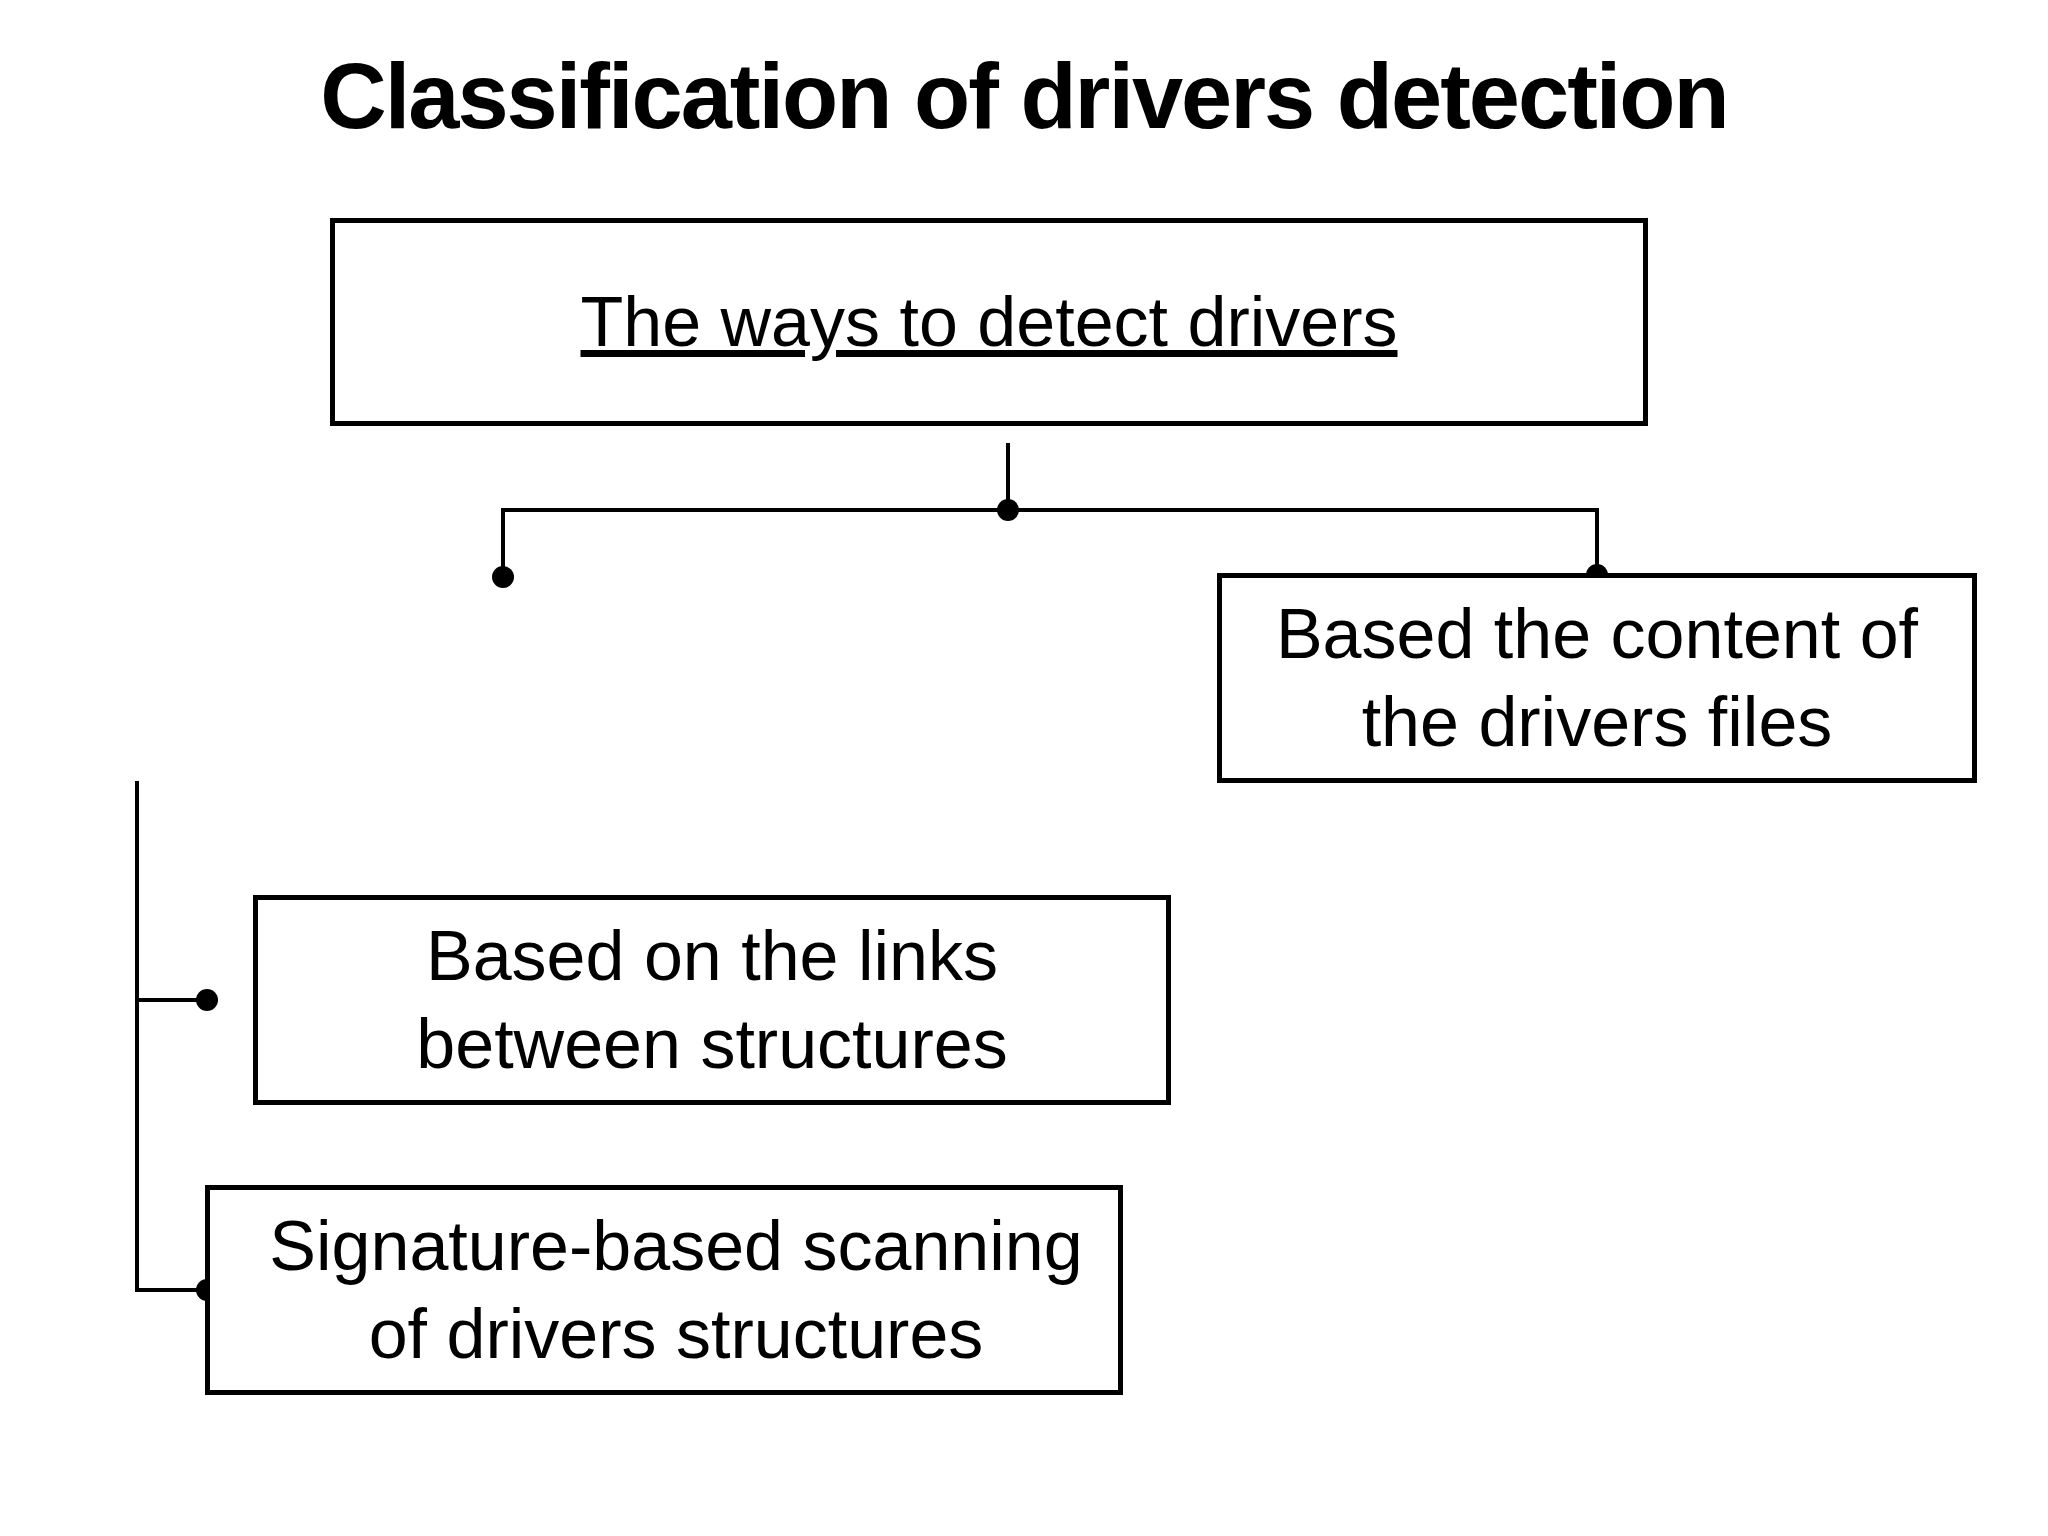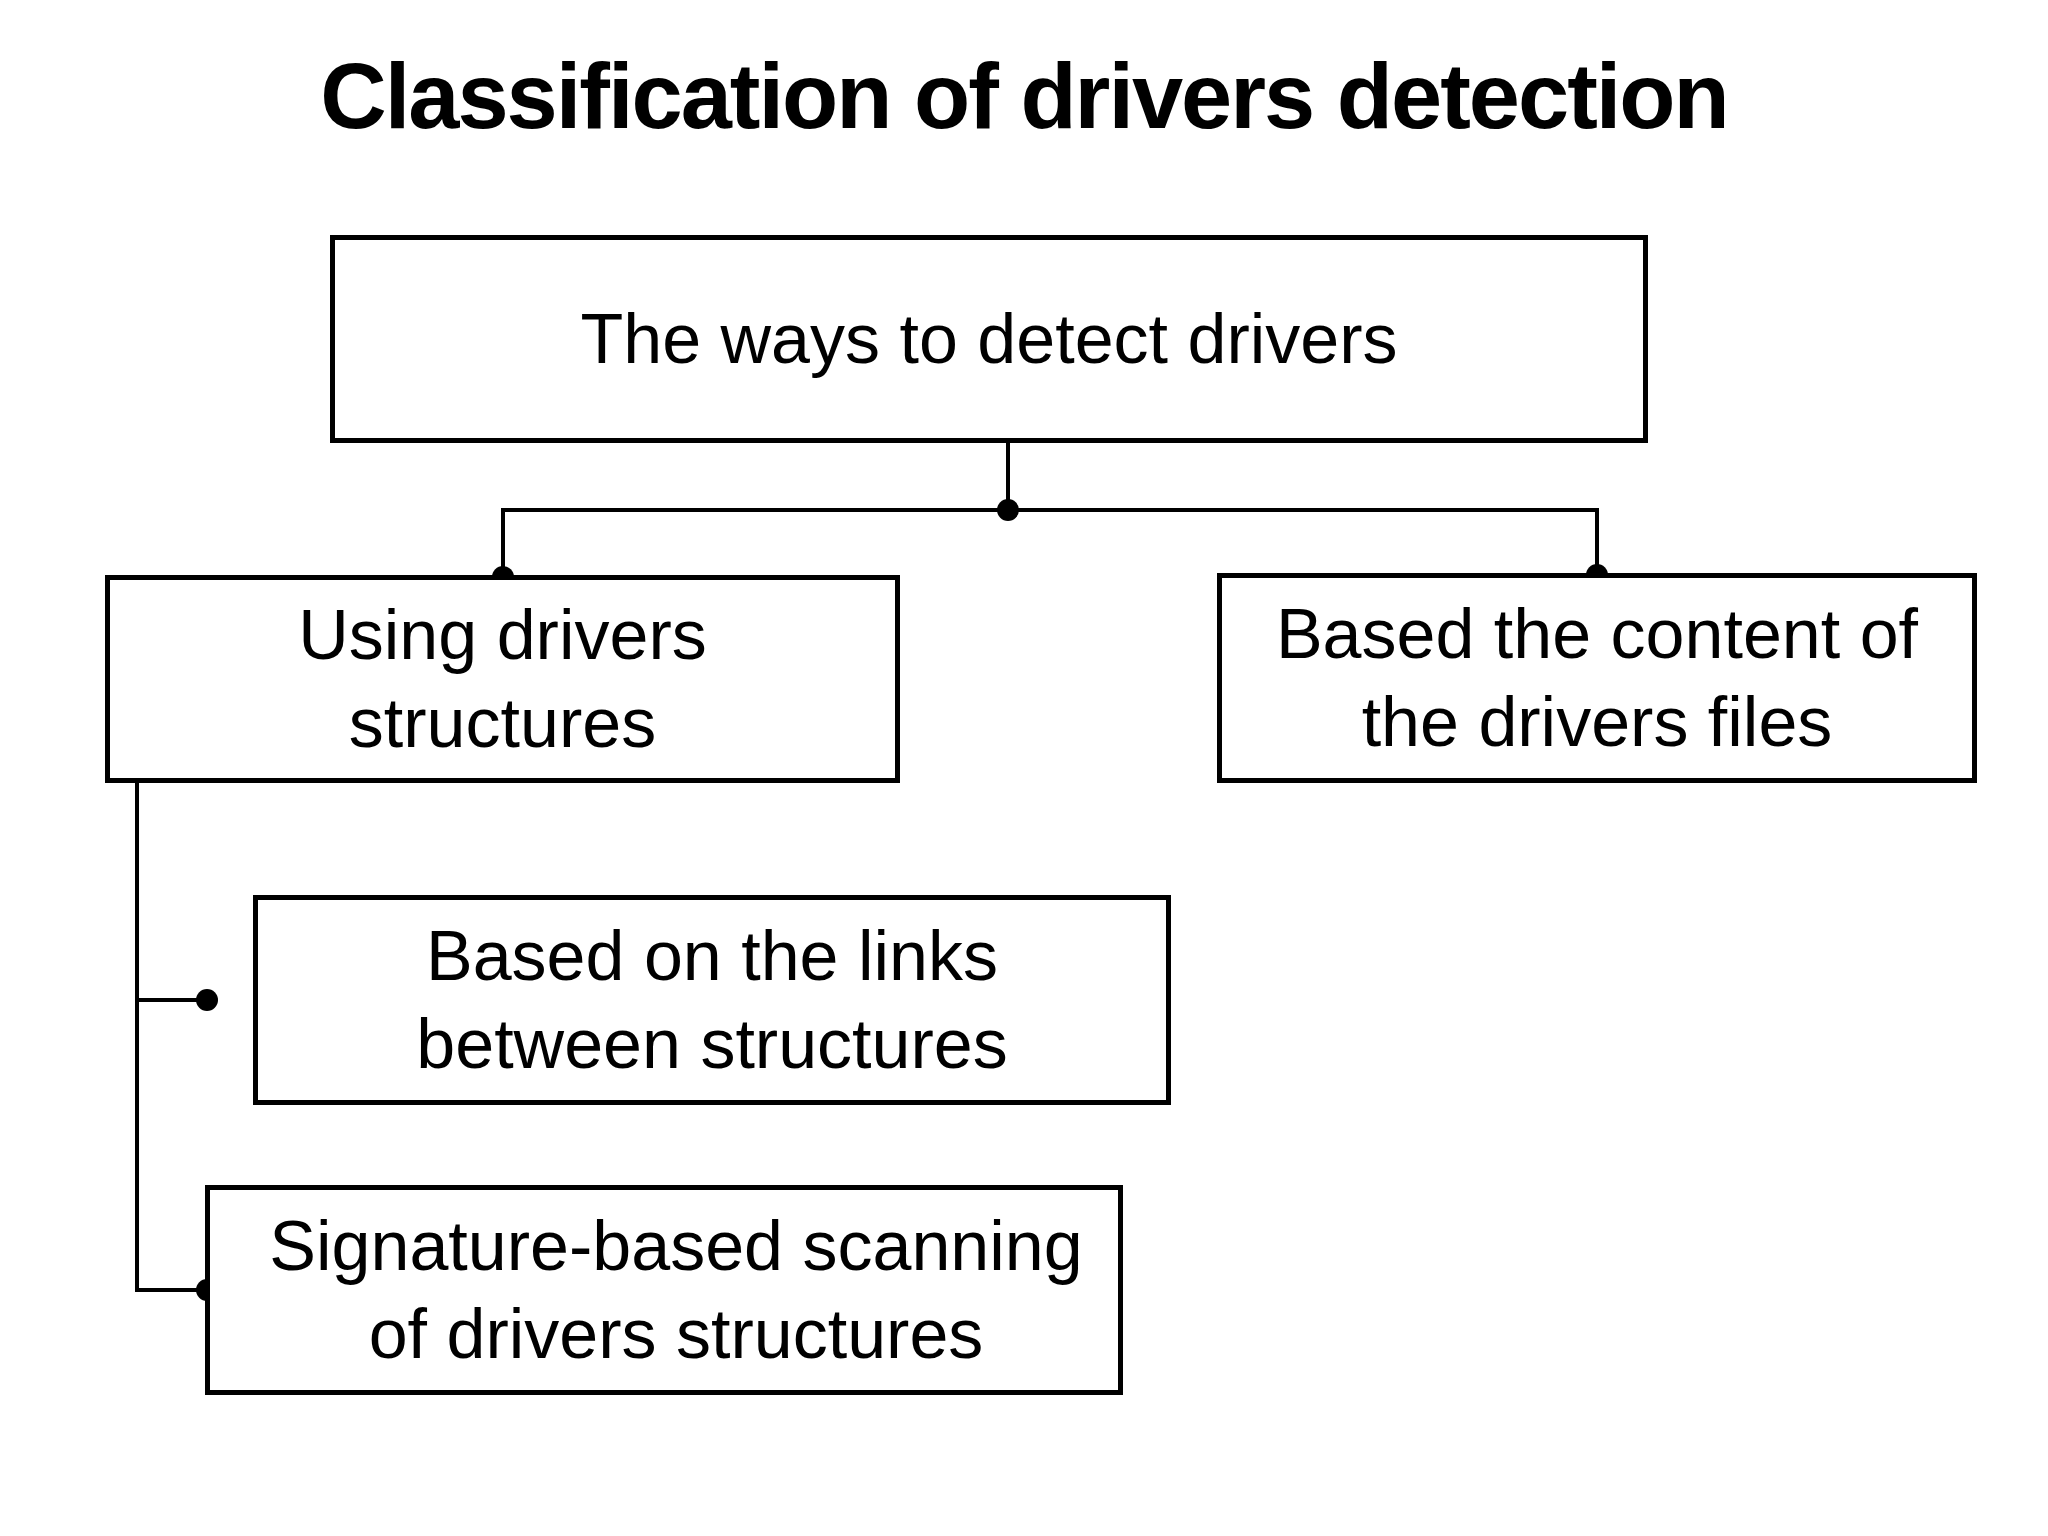--- a/index.html
+++ b/index.html
@@ -28,21 +28,21 @@
     background:#ffffff;
     display:flex;
     align-items:center;
     justify-content:center;
     text-align:center;
     font-size:70px;
     line-height:1.26;
     white-space:pre-line;
     color:#000;
   }
-  .node-root   {left:330px;  top:235px;  width:1318px; height:208px;}
+  .node-root   {left:330px;  top:218px;  width:1318px; height:208px;text-decoration:underline;}
   .node-left   {left:105px;  top:575px;  width:795px;  height:208px;}
   .node-right  {left:1217px; top:573px;  width:760px;  height:210px;}
   .node-sub1   {left:205px;  top:895px;  width:918px;  height:210px;margin-left:48px;}
   .node-sub2   {left:205px;  top:1185px; width:918px;  height:210px;padding-left:24px;}
   .line{position:absolute;background:#000;}
   .v-root  {left:1006px; top:443px;  width:4px;    height:69px;}
   .h-main  {left:501px;  top:508px;  width:1098px; height:4px;}
   .v-left  {left:501px;  top:508px;  width:4px;    height:70px;}
   .v-right {left:1595px; top:508px;  width:4px;    height:68px;}
   .v-sub   {left:135px;  top:781px;  width:4px;    height:511px;}
@@ -77,22 +77,20 @@
   <div class="line h-sub2"></div>
 
   <div class="dot d-center"></div>
   <div class="dot d-left-top"></div>
   <div class="dot d-right-top"></div>
   <div class="dot d-sub1"></div>
   <div class="dot d-sub2"></div>
 
   <div class="node node-root">The ways to detect drivers</div>
 
-  <div class="node node-left">Using drivers
-structures</div>
 
   <div class="node node-right">Based the content of
 the drivers files</div>
 
   <div class="node node-sub1">Based on the links
 between structures</div>
 
   <div class="node node-sub2">Signature-based scanning
 of drivers structures</div>
 

